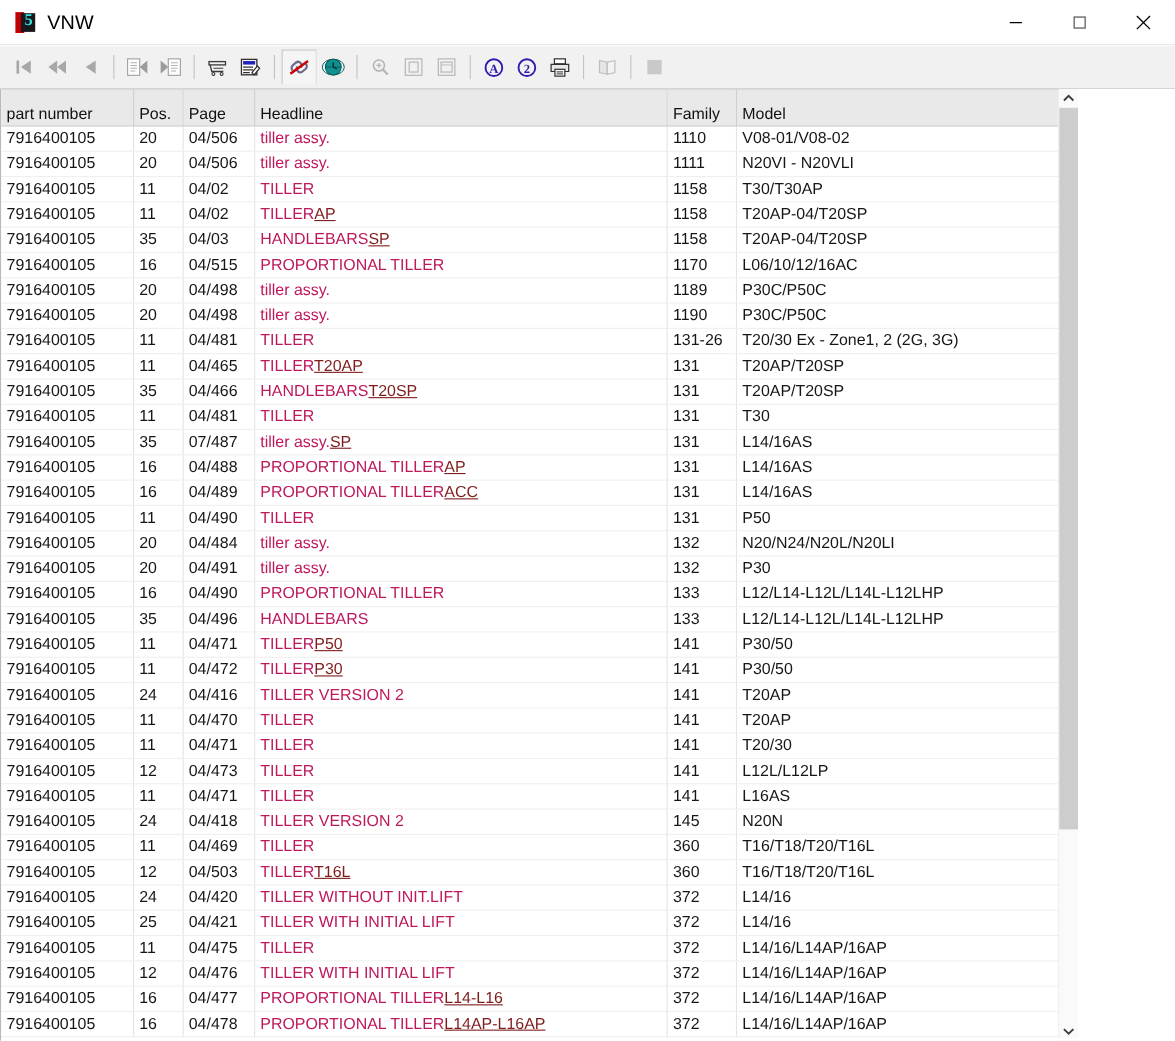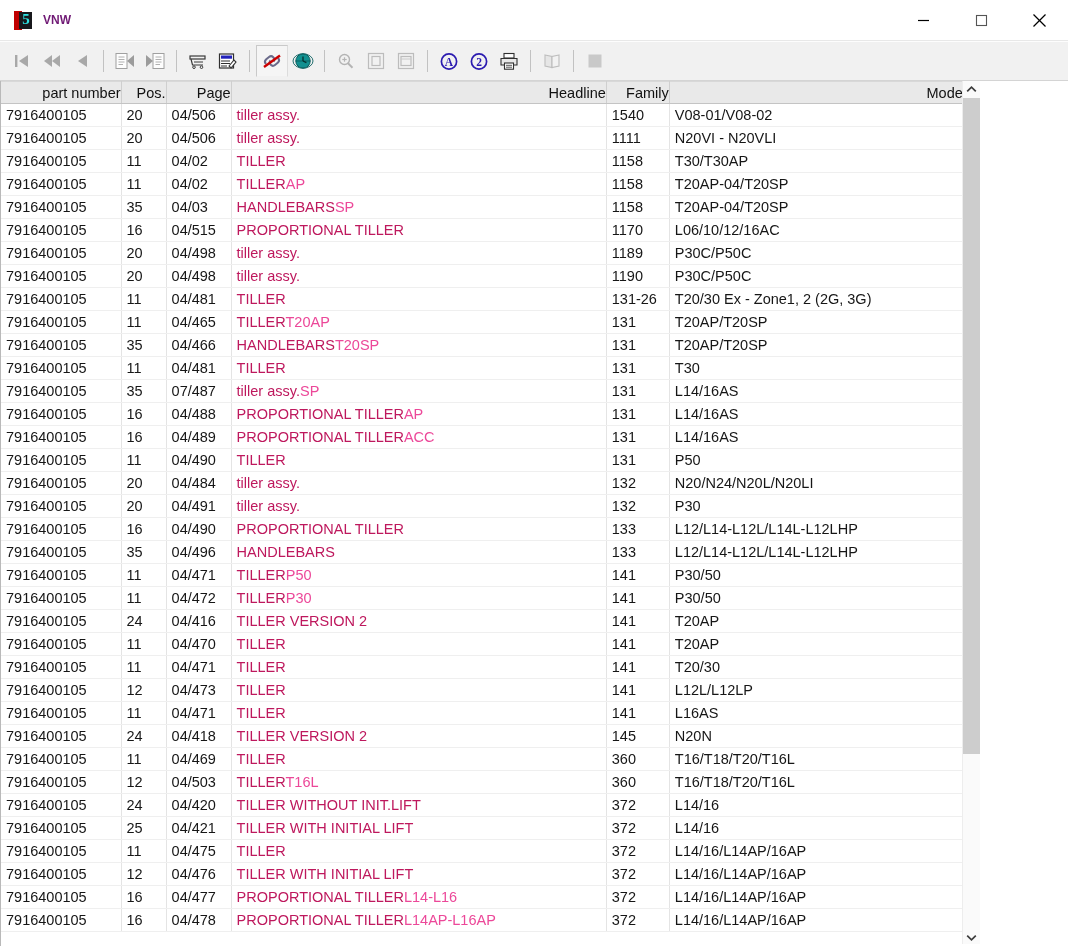--- a/index.html
+++ b/index.html
@@ -56,24 +56,23 @@
   .app-icon .five {
     position: absolute;
     left: 5px; top: -1px;
     width: 14px;
     font: bold 15px "Liberation Serif", serif;
     color: #30e0e0;
     text-align: center;
     line-height: 19px;
   }
   .title-text {
-    font-size: 12px;
-    color: #701a75;
+    font-size: 18px;
+    color: #000000;
     letter-spacing: .1px;
-    font-weight: bold;
   }
   .win-controls {
     position: absolute;
     right: 0; top: 0;
     height: 40px;
     display: flex;
   }
   .win-btn {
     width: 58px; height: 40px;
     display: flex;
@@ -148,22 +147,22 @@
     font-size: 14.5px;
   }
   table.grid th {
     background: #e9e9e9;
     border-right: 1px solid #cfcfcf;
     border-bottom: 1px solid #c4c4c4;
     border-top: 1px solid #d8d8d8;
     font-weight: normal;
     font-size: 14.5px;
     color: #111;
-    text-align: right;
-    padding: 2px 0 2px 5px;
+    text-align: left;
+    padding: 14px 0 2px 5px;
     height: 22px;
     box-sizing: border-box;
     white-space: nowrap;
     overflow: hidden;
   }
   table.grid td {
     border-right: 1px solid #e4e4e4;
     border-bottom: 1px solid #efefef;
     padding: 1px 0 1px 5px;
     height: 22.6px;
@@ -181,21 +180,21 @@
   td.c-fam   { width: 63px; }
   td.c-model { width: 297px; border-right: none; }
   th.c-part  { width: 120px; }
   th.c-pos   { width: 45px; }
   th.c-page  { width: 65px; }
   th.c-head  { width: 375px; }
   th.c-fam   { width: 63px; }
   th.c-model { width: 297px; border-right: 1px solid #cfcfcf; }
 
   .hl-link { color: #be185d; }
-  .hl-tail { color: #ec4899; }
+  .hl-tail { color: #7f1d1d; text-decoration: underline; }
 
   
   .vscroll {
     position: absolute;
     right: 88px;
     top: 0;
     width: 17px;
     bottom: 0;
     background: #fafafa;
     border-left: 1px solid #ededed;
@@ -435,21 +434,21 @@
             <th class="c-fam">Family</th>
             <th class="c-model">Model</th>
           </tr>
         </thead>
         <tbody id="grid-body">
             <tr>
               <td class="c-part">7916400105</td>
               <td class="c-pos">20</td>
               <td class="c-page">04/506</td>
               <td class="c-head"><span class="hl-link">tiller assy.</span></td>
-              <td class="c-fam">1540</td>
+              <td class="c-fam">1110</td>
               <td class="c-model">V08-01/V08-02</td>
             </tr>
             <tr>
               <td class="c-part">7916400105</td>
               <td class="c-pos">20</td>
               <td class="c-page">04/506</td>
               <td class="c-head"><span class="hl-link">tiller assy.</span></td>
               <td class="c-fam">1111</td>
               <td class="c-model">N20VI - N20VLI</td>
             </tr>

